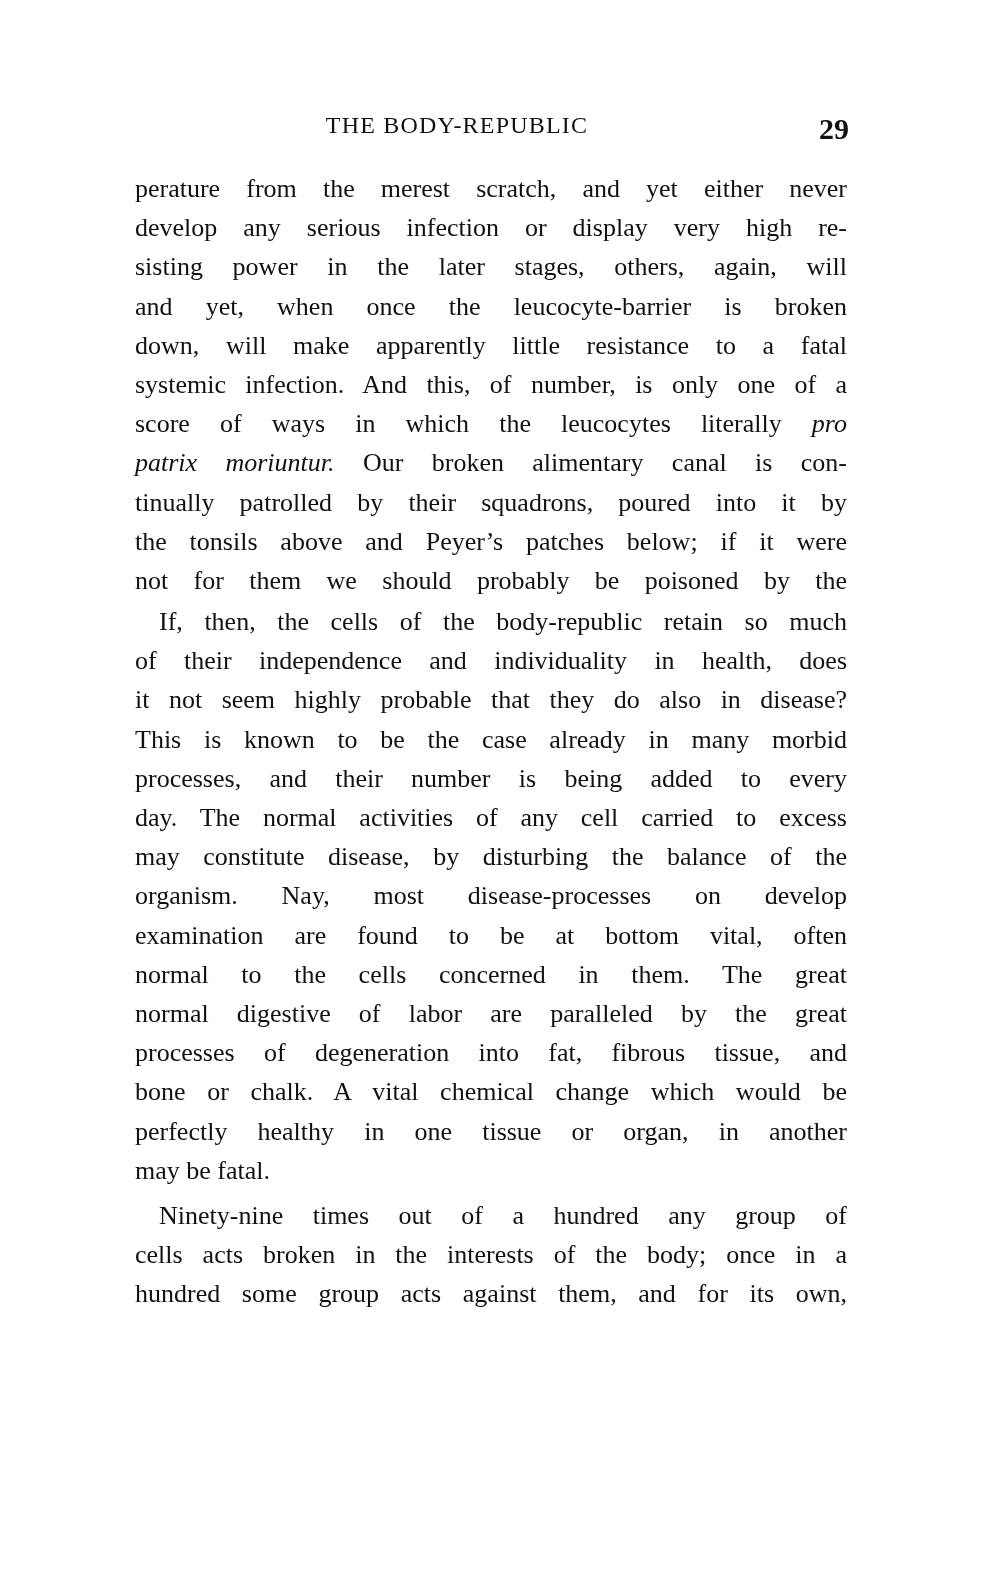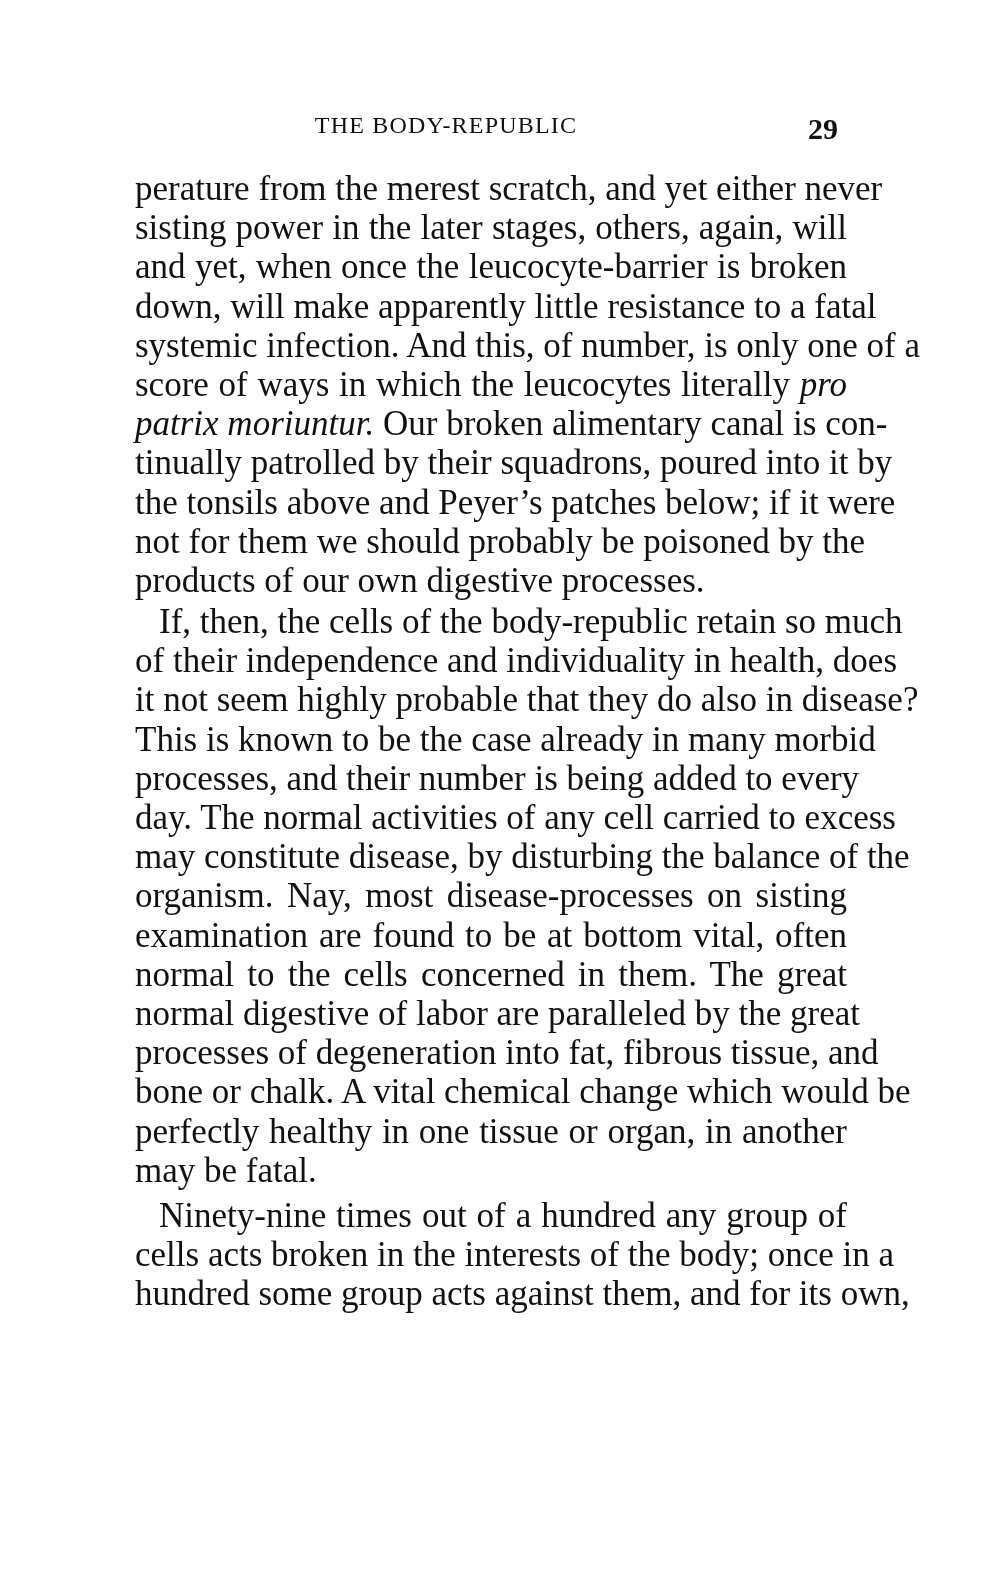--- a/index.html
+++ b/index.html
@@ -10,21 +10,21 @@
   body {
     width: 1000px;
     height: 1591px;
     position: relative;
     overflow: hidden;
     color: #111111;
     font-family: "Liberation Serif", "DejaVu Serif", serif;
   }
   .running-head {
     position: absolute;
-    left: 126px;
+    left: 137px;
     width: 712px;
     top: 112px;
     height: 34px;
   }
   .running-title {
     position: absolute;
     left: 0;
     width: 640px;
     text-align: center;
     font-size: 24px;
@@ -41,21 +41,21 @@
   .body-text {
     position: absolute;
     left: 135px;
     top: 169px;
     width: 712px;
   }
   .line {
     display: block;
     height: 39.2px;
     line-height: 39.2px;
-    font-size: 35px;
+    font-size: 26px;
     white-space: nowrap;
     text-align: justify;
     text-align-last: justify;
   }
   .line.last {
     text-align-last: left;
   }
   .line.indent {
     padding-left: 24px;
   }
@@ -71,43 +71,43 @@
 <body>
 
 <div class="running-head">
   <div class="running-title">THE BODY-REPUBLIC</div>
   <div class="page-number">29</div>
 </div>
 
 <div class="body-text">
   <div>
     <span class="line">perature from the merest scratch, and yet either never</span>
+    <span class="line">develop any serious infection or display very high re-</span>
     <span class="line">sisting power in the later stages, others, again, will</span>
     <span class="line">and yet, when once the leucocyte-barrier is broken</span>
     <span class="line">down, will make apparently little resistance to a fatal</span>
     <span class="line">systemic infection. And this, of number, is only one of a</span>
     <span class="line"><span>score of ways in which the leucocytes literally</span> <i>pro</i></span>
     <span class="line"><i>patrix moriuntur.</i> <span>Our broken alimentary canal is con-</span></span>
     <span class="line">tinually patrolled by their squadrons, poured into it by</span>
     <span class="line">the tonsils above and Peyer’s patches below; if it were</span>
     <span class="line">not for them we should probably be poisoned by the</span>
-    <span class="line last">products of our own digestive processes.</span>
   </div>
 
   <div class="gap"></div>
 
   <div>
     <span class="line indent">If, then, the cells of the body-republic retain so much</span>
     <span class="line">of their independence and individuality in health, does</span>
     <span class="line">it not seem highly probable that they do also in disease?</span>
     <span class="line">This is known to be the case already in many morbid</span>
     <span class="line">processes, and their number is being added to every</span>
     <span class="line">day. The normal activities of any cell carried to excess</span>
     <span class="line">may constitute disease, by disturbing the balance of the</span>
-    <span class="line">organism. Nay, most disease-processes on sisting</span>
+    <span class="line">organism. Nay, most disease-processes on develop</span>
     <span class="line">examination are found to be at bottom vital, often</span>
     <span class="line">normal to the cells concerned in them. The great</span>
     <span class="line">normal digestive of labor are paralleled by the great</span>
     <span class="line">processes of degeneration into fat, fibrous tissue, and</span>
     <span class="line">bone or chalk. A vital chemical change which would be</span>
     <span class="line">perfectly healthy in one tissue or organ, in another</span>
     <span class="line last">may be fatal.</span>
   </div>
 
   <div class="gap-big"></div>

